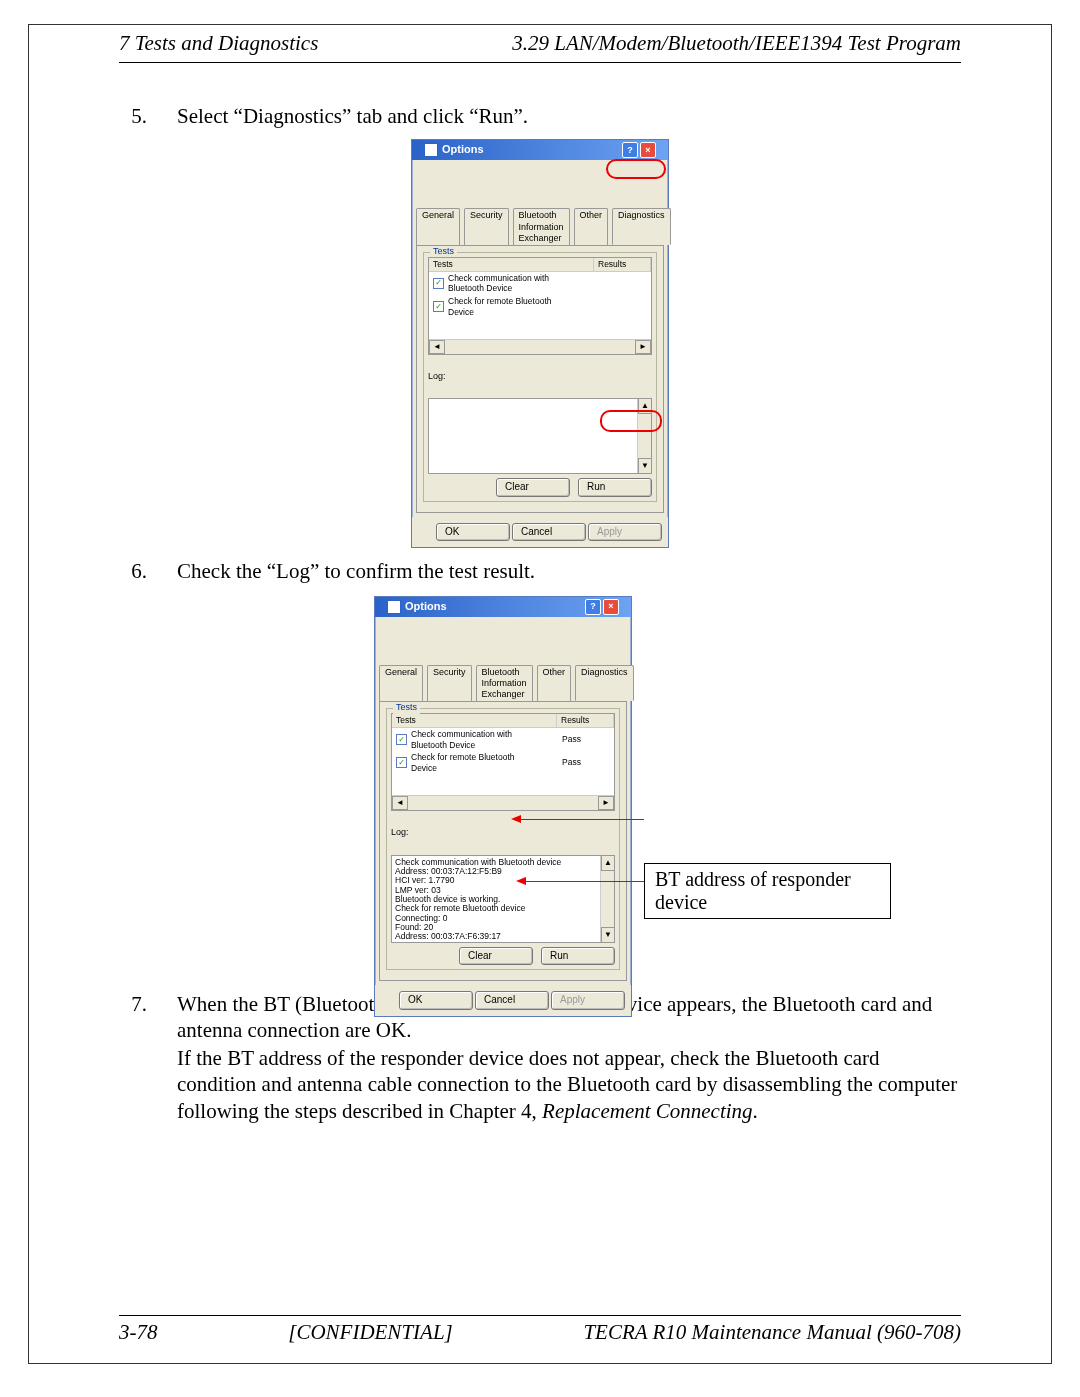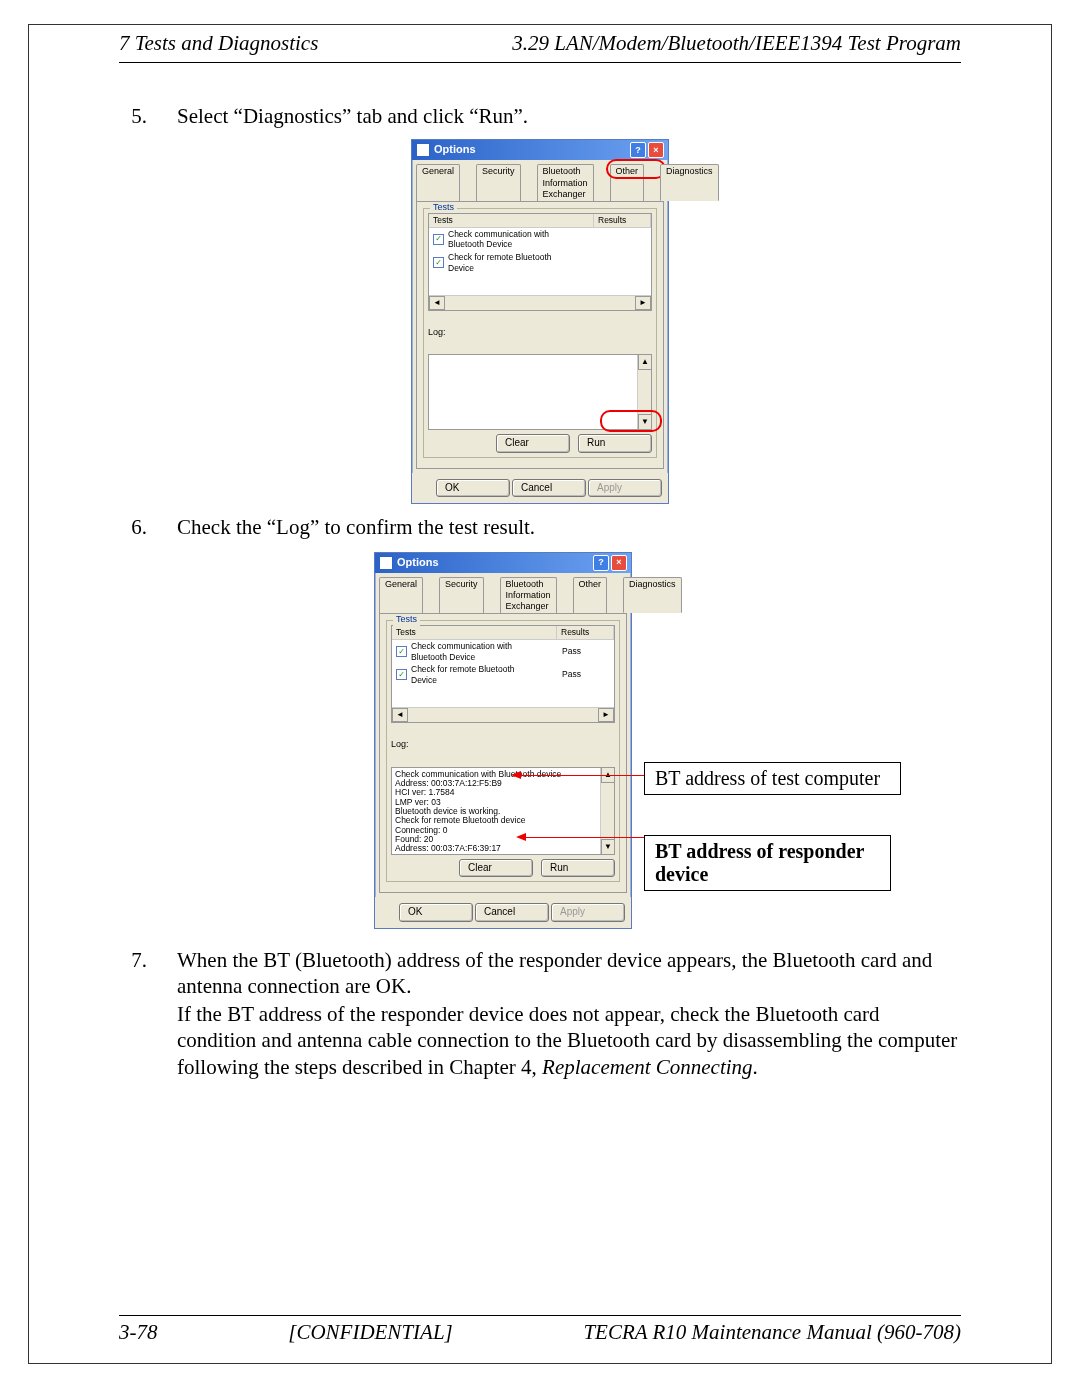--- a/index.html
+++ b/index.html
@@ -80,21 +80,21 @@
     position: relative;
   }
   .dialog.small { width: 256px; }
   .dialog.large { width: 256px; }
 
   .titlebar {
     background: linear-gradient(to right, #2a62c8, #6da3f2);
     color: #fff;
     font-weight: bold;
     font-size: 11px;
-    padding: 2px 4px;
+    padding: 2px 12px;
     display: flex;
     align-items: center;
     justify-content: space-between;
     height: 16px;
   }
   .titlebar-left { display: flex; align-items: center; gap: 4px; }
   .title-icon {
     width: 12px; height: 12px; background: #fff; border: 1px solid #2a62c8;
   }
   .title-buttons { display: flex; gap: 2px; }
@@ -103,22 +103,23 @@
     display: flex; align-items: center; justify-content: center;
     font-size: 9px; font-weight: bold;
     border-radius: 2px;
   }
   .title-btn.help { background: #3f7ee5; color: #fff; }
   .title-btn.close { background: #e84c3d; color: #fff; }
 
   .tab-strip {
     display: flex;
     padding: 4px 4px 0 4px;
-    gap: 16px;
+    gap: 4px;
     font-size: 9px;
+    margin-top: 44px;
   }
   .tab {
     padding: 1px 5px;
     background: #ece9d8;
     border: 1px solid #999;
     border-bottom: none;
     border-radius: 2px 2px 0 0;
     position: relative;
   }
   .tab.active {
@@ -413,21 +414,21 @@
               </div>
               <div class="hscroll">
                 <span class="arrow">◄</span>
                 <span class="arrow">►</span>
               </div>
             </div>
             <div class="log-label">Log:</div>
             <div class="log-box" style="height:82px;">
               <div class="log-line">Check communication with Bluetooth device</div>
               <div class="log-line">Address: 00:03:7A:12:F5:B9</div>
-              <div class="log-line">HCI ver: 1.7584</div>
+              <div class="log-line">HCI ver: 1.7790</div>
               <div class="log-line">LMP ver: 03</div>
               <div class="log-line">Bluetooth device is working.</div>
               <div class="log-line">Check for remote Bluetooth device</div>
               <div class="log-line">Connecting: 0</div>
               <div class="log-line">Found: 20</div>
               <div class="log-line">Address: 00:03:7A:F6:39:17</div>
               <div class="vscroll">
                 <span class="arrow">▲</span>
                 <span class="arrow">▼</span>
               </div>
@@ -443,22 +444,21 @@
           <span class="xpbutton">Cancel</span>
           <span class="xpbutton disabled">Apply</span>
         </div>
       </div>
 
       <div class="arrow-line" style="left:400px; top:228px; width:125px;"></div>
       <div class="arrow-head" style="left:392px; top:224px;"></div>
       <div class="arrow-line" style="left:405px; top:290px; width:120px;"></div>
       <div class="arrow-head" style="left:397px; top:286px;"></div>
 
-      <div class="callout-box" style="left:525px; top:215px; width:235px;">BT address of test computer</div>
-      <div class="callout-box" style="left:525px; top:288px; width:225px;font-weight:bold;">BT address of responder device</div>
+      <div class="callout-box" style="left:525px; top:272px; width:225px;">BT address of responder device</div>
     </div>
 
     <div class="step">
       <span class="step-num">7.</span>
       <div class="step-body">
         <p class="para">When the BT (Bluetooth) address of the responder device appears, the Bluetooth card and antenna connection are OK.</p>
         <p class="para">
           <span>If the BT address of the responder device does not appear, check the Bluetooth card condition and antenna cable connection to the Bluetooth card by disassembling the computer following the steps described in Chapter 4, </span><span class="italic">Replacement Connecting</span><span>.</span>
         </p>
       </div>

